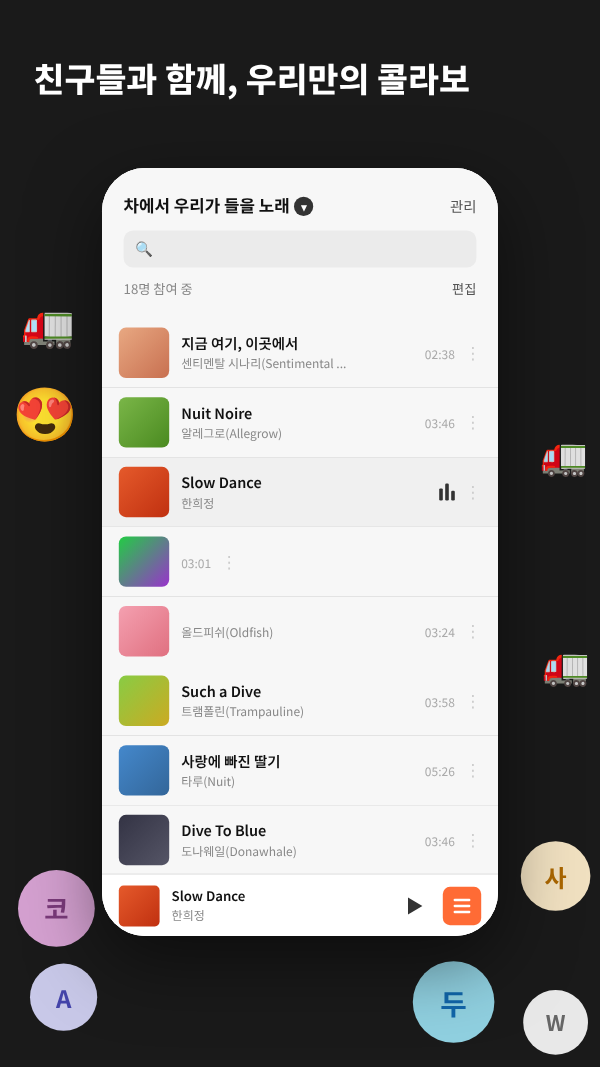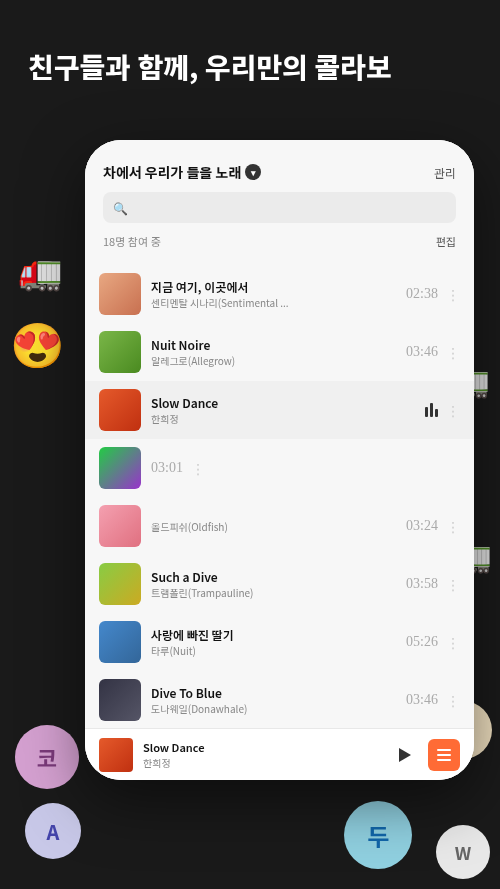--- a/index.html
+++ b/index.html
@@ -22,21 +22,21 @@
       font-weight: 800;
       color: #ffffff;
       line-height: 1.3;
     }
 
     
     .phone {
       position: absolute;
       top: 140px;
       left: 85px;
-      width: 389px;
+      width: 330px;
       height: 640px;
       background: #f2f2f2;
       border-radius: 36px;
       overflow: hidden;
       box-shadow: 0 20px 60px rgba(0,0,0,0.5);
     }
 
     .phone-inner {
       width: 100%;
       height: 100%;
@@ -172,23 +172,22 @@
     }
 
     .song-right {
       display: flex;
       align-items: center;
       gap: 8px;
       flex-shrink: 0;
     }
 
     .song-duration {
-      font-size: 14px;
+      font-size: 10px;
       color: #aaa;
-      font-family: Liberation Serif, serif;
     }
 
     .now-playing-icon {
       display: flex;
       align-items: flex-end;
       gap: 2px;
       height: 14px;
     }
 
     .bar {

